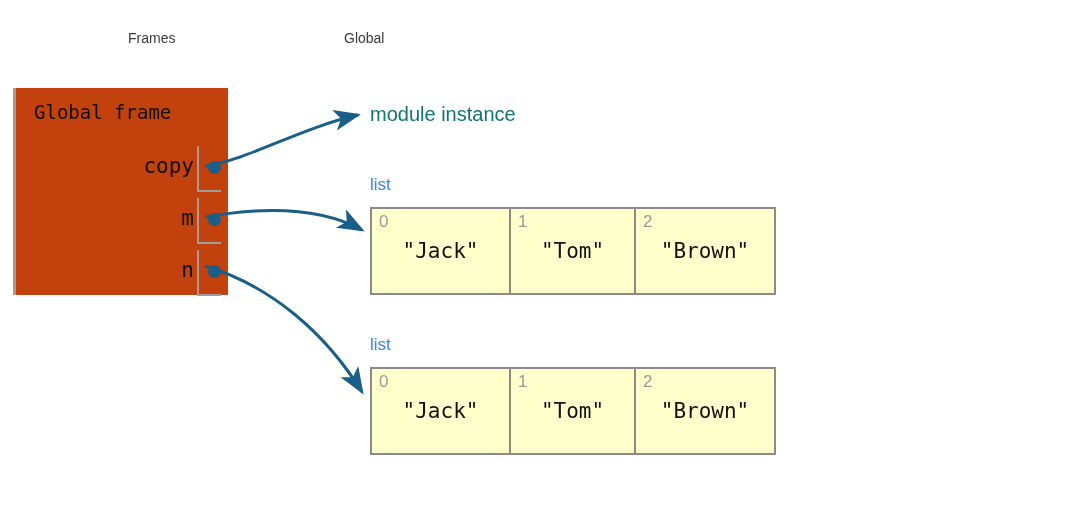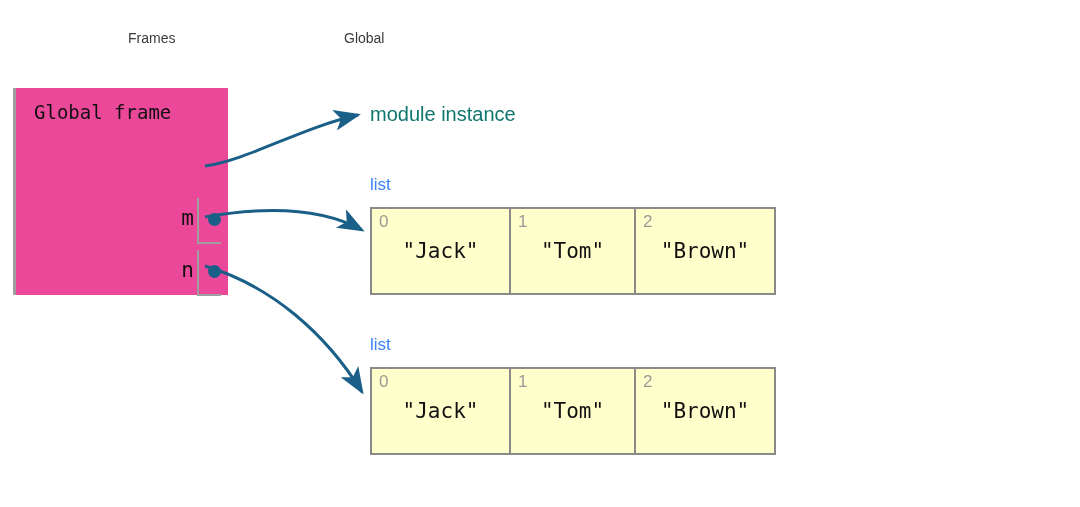--- a/index.html
+++ b/index.html
@@ -26,21 +26,21 @@
   #frames-header { left: 128px; top: 30px; }
   #objects-header { left: 344px; top: 30px; }
 
   
   #global-frame {
     position: absolute;
     left: 13px;
     top: 88px;
     width: 215px;
     height: 207px;
-    background: #ec4899;
+    background: #c2410c;
     border-left: 3px solid #9e9e9e;
     box-sizing: border-box;
   }
   #frame-title {
     position: absolute;
     left: 18px;
     top: 13px;
     font-family: "DejaVu Sans Mono", "Liberation Mono", monospace;
     font-size: 19px;
     color: #111111;
@@ -158,20 +158,25 @@
 </head>
 <body>
 
 <div class="col-header" id="frames-header">Frames</div>
 
 <div class="col-header" id="objects-header">Global</div>
 
 <div id="global-frame">
   <div id="frame-title">Global frame</div>
 
+  <div class="var-row" style="top:58px;">
+    <div class="var-name">copy</div>
+    <div class="var-bracket"></div>
+    <div class="var-dot"></div>
+  </div>
 
   <div class="var-row" style="top:110px;">
     <div class="var-name">m</div>
     <div class="var-bracket"></div>
     <div class="var-dot"></div>
   </div>
 
   <div class="var-row" style="top:162px;">
     <div class="var-name">n</div>
     <div class="var-bracket"></div>

